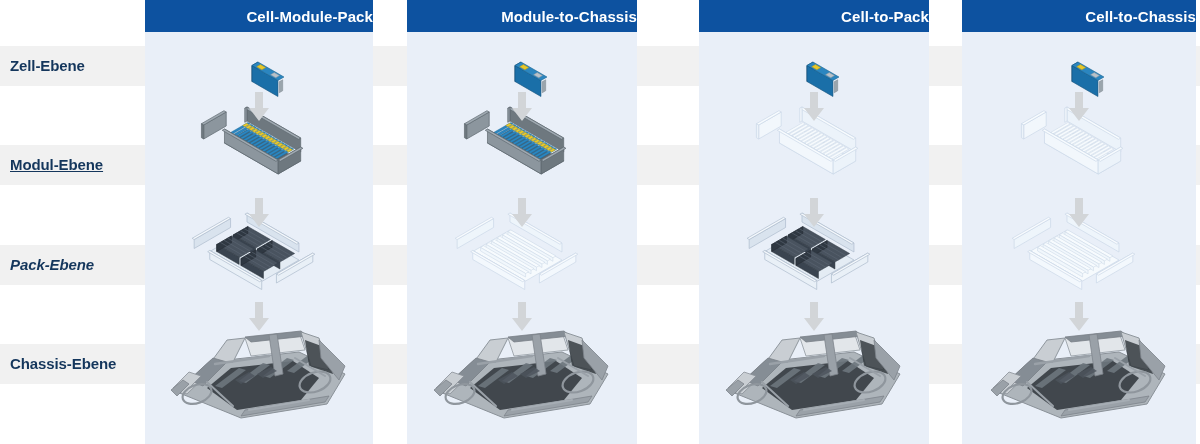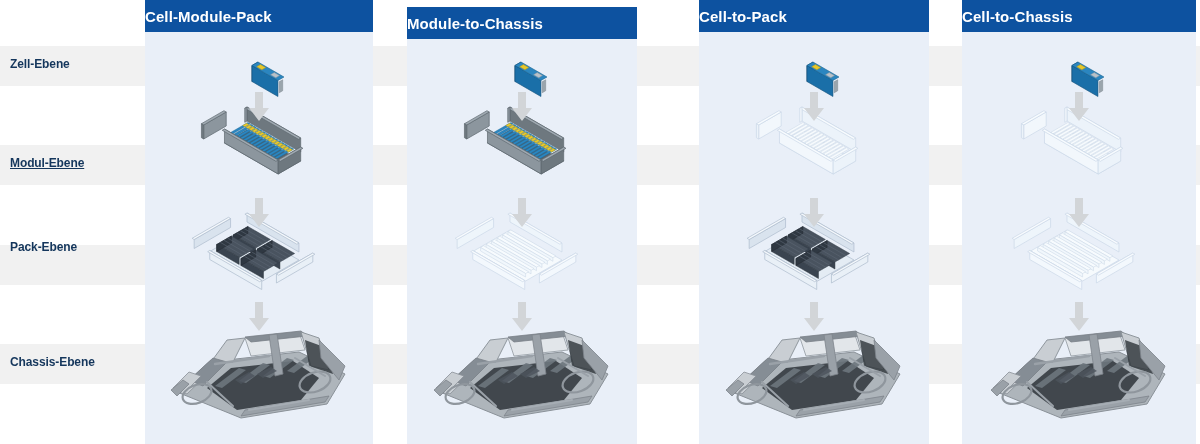--- a/index.html
+++ b/index.html
@@ -19,21 +19,21 @@
   .row-band {
     position: absolute;
     left: 0;
     width: 1200px;
     background: #f1f1f1;
     z-index: 1;
   }
   .row-label {
     position: absolute;
     left: 10px;
-    font-size: 12px;
+    font-size: 15px;
     font-weight: bold;
     color: #14365c;
     letter-spacing: -0.1px;
     white-space: nowrap;
     z-index: 4;
   }
 
   
   .col-panel {
     position: absolute;
@@ -43,21 +43,21 @@
     z-index: 2;
   }
   .col-header {
     position: absolute;
     top: 0;
     height: 32px;
     background: #0d52a0;
     z-index: 5;
     display: flex;
     align-items: center;
-    justify-content: flex-start;
+    justify-content: flex-end;
   }
   .col-header-text {
     color: #ffffff;
     font-size: 15px;
     font-weight: bold;
     letter-spacing: 0.1px;
     white-space: nowrap;
   }
 
   .stage-svg {
@@ -73,32 +73,32 @@
 </head>
 <body>
 
 <div class="row-band" style="top:46px;  height:40px;"></div>
 <div class="row-band" style="top:145px; height:40px;"></div>
 <div class="row-band" style="top:245px; height:40px;"></div>
 <div class="row-band" style="top:344px; height:40px;"></div>
 
 <div class="row-label" style="top:57px;">Zell-Ebene</div>
 <div class="row-label" style="top:156px;text-decoration:underline;">Modul-Ebene</div>
-<div class="row-label" style="top:240px;">Pack-Ebene</div>
+<div class="row-label" style="top:256px;font-style:italic;">Pack-Ebene</div>
 <div class="row-label" style="top:355px;text-align:right;">Chassis-Ebene</div>
 
 <div class="col-panel" style="left:145px; width:228px;"></div>
 <div class="col-panel" style="left:407px; width:230px;"></div>
 <div class="col-panel" style="left:699px; width:230px;"></div>
 <div class="col-panel" style="left:962px; width:234px;"></div>
 
 <div class="col-header" style="left:145px; width:228px;">
   <span class="col-header-text">Cell-Module-Pack</span>
 </div>
-<div class="col-header" style="left:407px; width:230px;margin-top:7px;">
+<div class="col-header" style="left:407px; width:230px;">
   <span class="col-header-text">Module-to-Chassis</span>
 </div>
 <div class="col-header" style="left:699px; width:230px;">
   <span class="col-header-text">Cell-to-Pack</span>
 </div>
 <div class="col-header" style="left:962px; width:234px;">
   <span class="col-header-text">Cell-to-Chassis</span>
 </div>
 
 <div id="graphics-layer">

